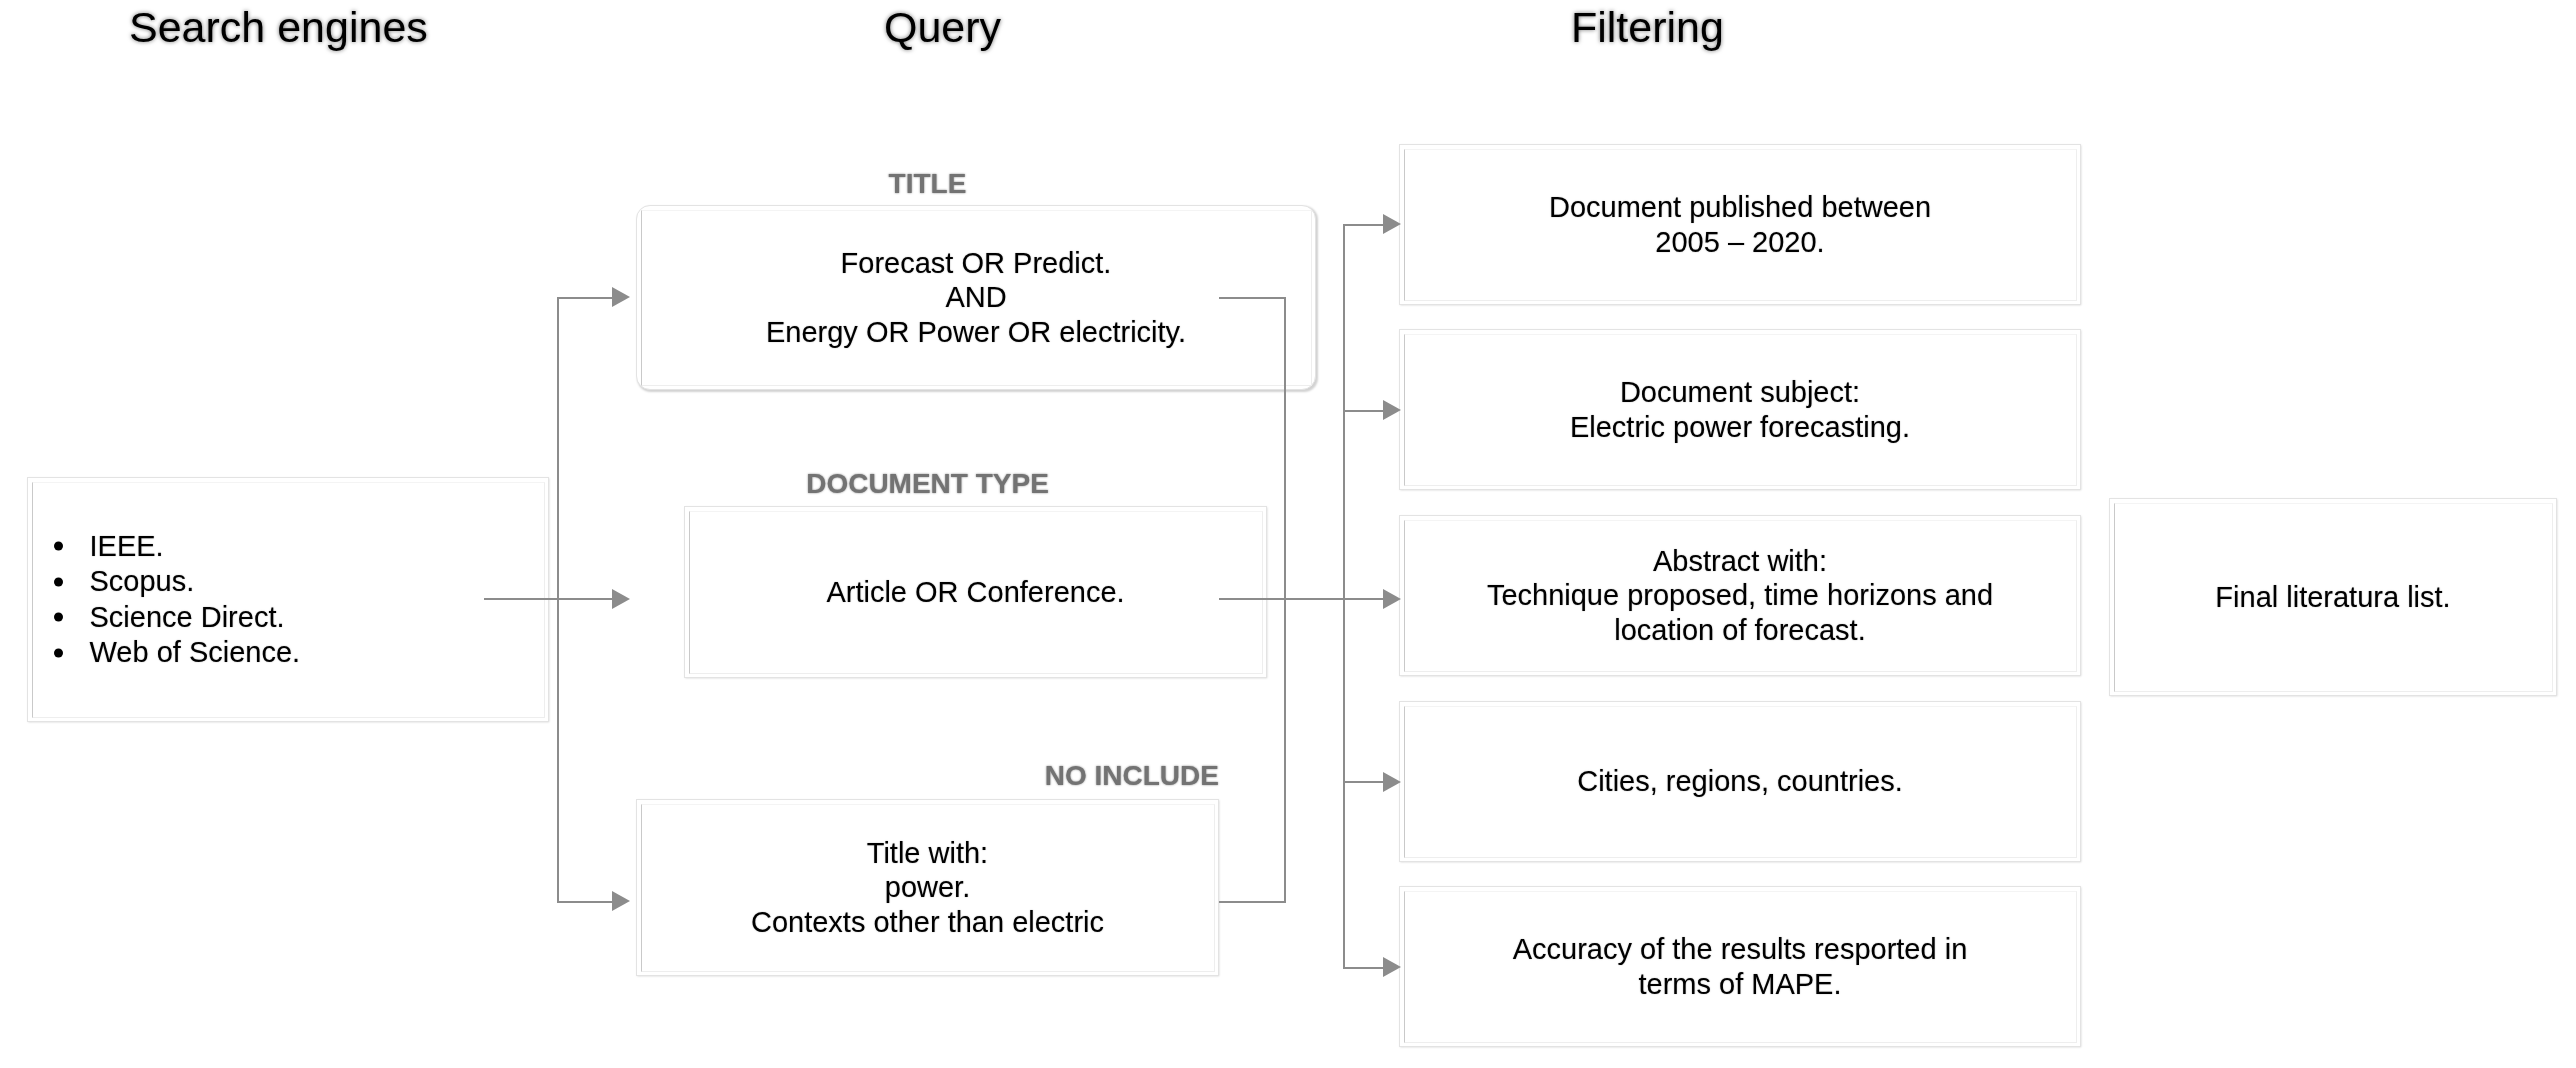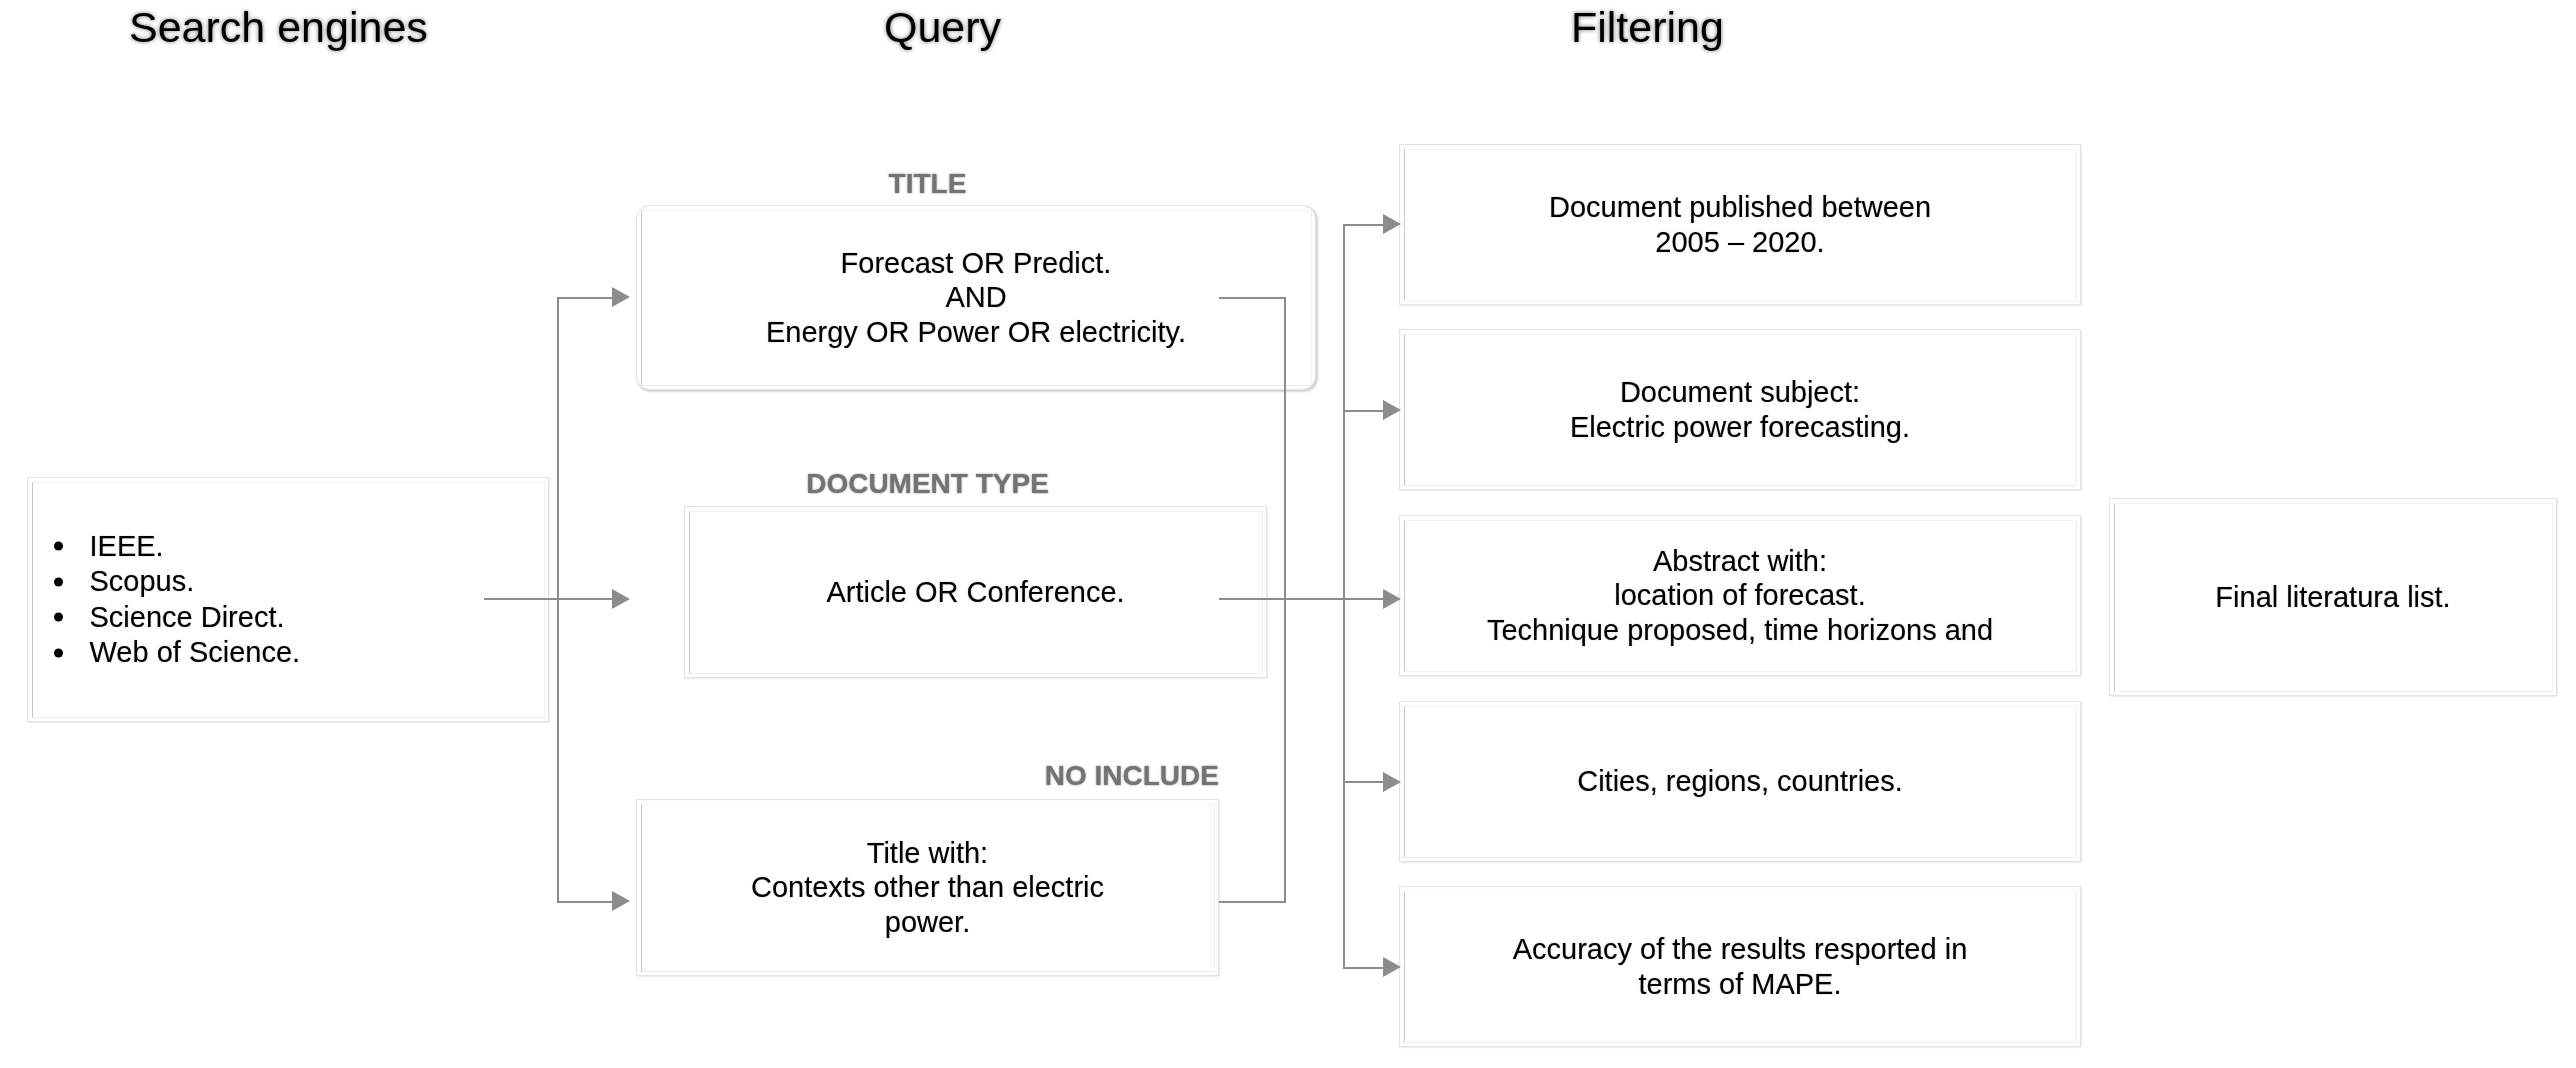--- a/index.html
+++ b/index.html
@@ -180,22 +180,22 @@
       <div class="box-text">
         <div>Article OR Conference.</div>
       </div>
     </div>
   </div>
 
   <div class="box" style="left:636px; top:799px; width:583px; height:177px;">
     <div class="inner">
       <div class="box-text">
         <div>Title with:</div>
+        <div>power.</div>
         <div>Contexts other than electric</div>
-        <div>power.</div>
       </div>
     </div>
   </div>
 
   <div class="box" style="left:1399px; top:144px; width:682px; height:161px;">
     <div class="inner">
       <div class="box-text">
         <div>Document published between</div>
         <div>2005 – 2020.</div>
       </div>
@@ -208,22 +208,22 @@
         <div>Document subject:</div>
         <div>Electric power forecasting.</div>
       </div>
     </div>
   </div>
 
   <div class="box" style="left:1399px; top:515px; width:682px; height:161px;">
     <div class="inner">
       <div class="box-text">
         <div>Abstract with:</div>
+        <div>Technique proposed, time horizons and</div>
         <div>location of forecast.</div>
-        <div>Technique proposed, time horizons and</div>
       </div>
     </div>
   </div>
 
   <div class="box" style="left:1399px; top:701px; width:682px; height:161px;">
     <div class="inner">
       <div class="box-text">
         <div>Cities, regions, countries.</div>
       </div>
     </div>

